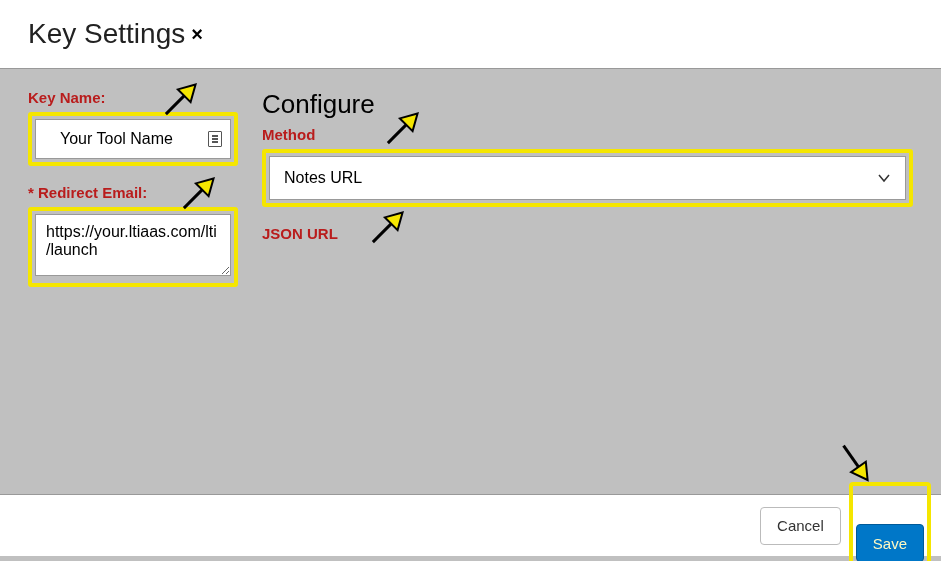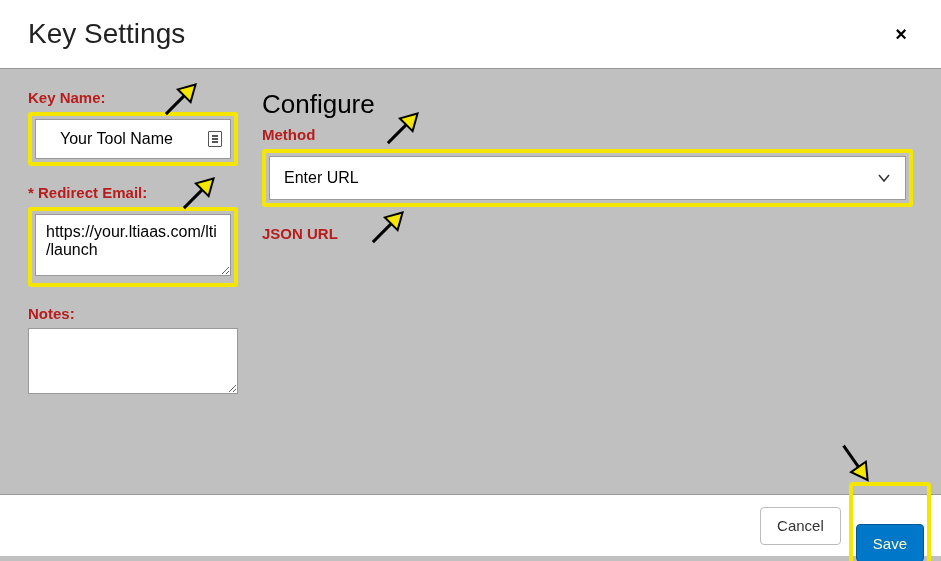--- a/index.html
+++ b/index.html
@@ -12,21 +12,21 @@
     height: 561px;
     overflow: hidden;
     position: relative;
   }
   .dialog-header {
     background: #fff;
     border-bottom: 1px solid #999;
     padding: 18px 28px 18px 28px;
     display: flex;
     align-items: center;
-    justify-content: space-between;
+    justify-content: flex-start;
   }
   .dialog-title {
     font-size: 28px;
     font-weight: 400;
     color: #222;
   }
   .close-icon {
     font-size: 20px;
     font-weight: bold;
     color: #000;
@@ -217,37 +217,33 @@
       </div>
 
       <svg class="arrow" style="left:140px; top:-20px;" width="60" height="60" viewBox="0 0 60 60">
         <g transform="translate(30,30) rotate(-135)">
           <line x1="0" y1="-20" x2="0" y2="10" stroke="#000" stroke-width="3"></line>
           <polygon points="0,22 -9,6 9,6" fill="#f5e600" stroke="#000" stroke-width="2"></polygon>
         </g>
       </svg>
     </div>
 
-    <div class="field-group" style="margin-bottom:0;">
-      <div class="field-label">Notes:</div>
-      <textarea class="textarea-input" style="height: 66px;"></textarea>
-    </div>
 
   </div>
 
   <div class="right-col">
 
     <h2 class="configure-title">Configure</h2>
 
     <div class="field-group">
       <div class="field-label">Method</div>
       <div class="highlight">
         <div class="select-wrapper">
           <div class="select-box">
-            <span>Enter URL</span>
+            <span>Notes URL</span>
             <svg class="chevron" viewBox="0 0 14 14">
                 <polyline points="2,4 7,10 12,4" fill="none" stroke="#333" stroke-width="1.5"></polyline>
               </svg>
           </div>
         </div>
       </div>
 
       <svg class="arrow" style="left:110px; top:-27px;" width="60" height="60" viewBox="0 0 60 60">
         <g transform="translate(30,30) rotate(-135)">
           <line x1="0" y1="-20" x2="0" y2="10" stroke="#000" stroke-width="3"></line>

